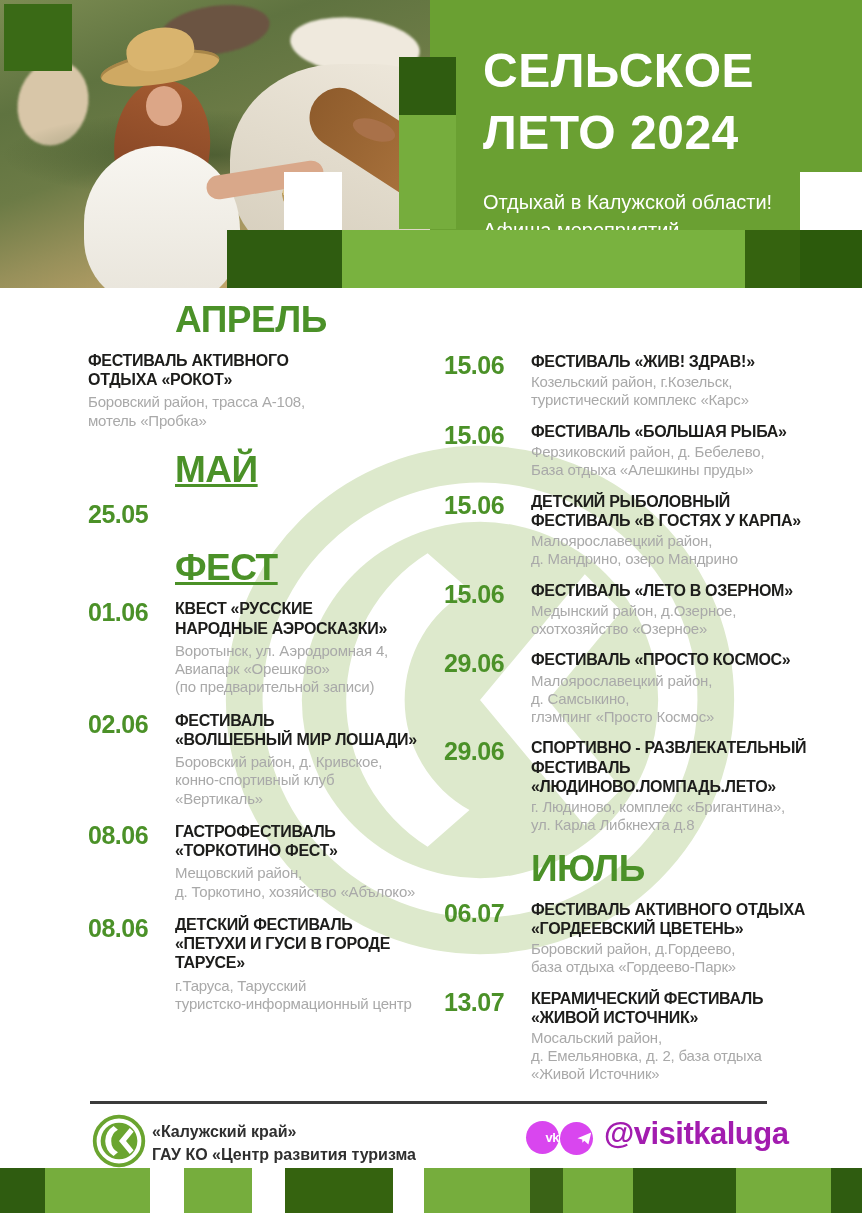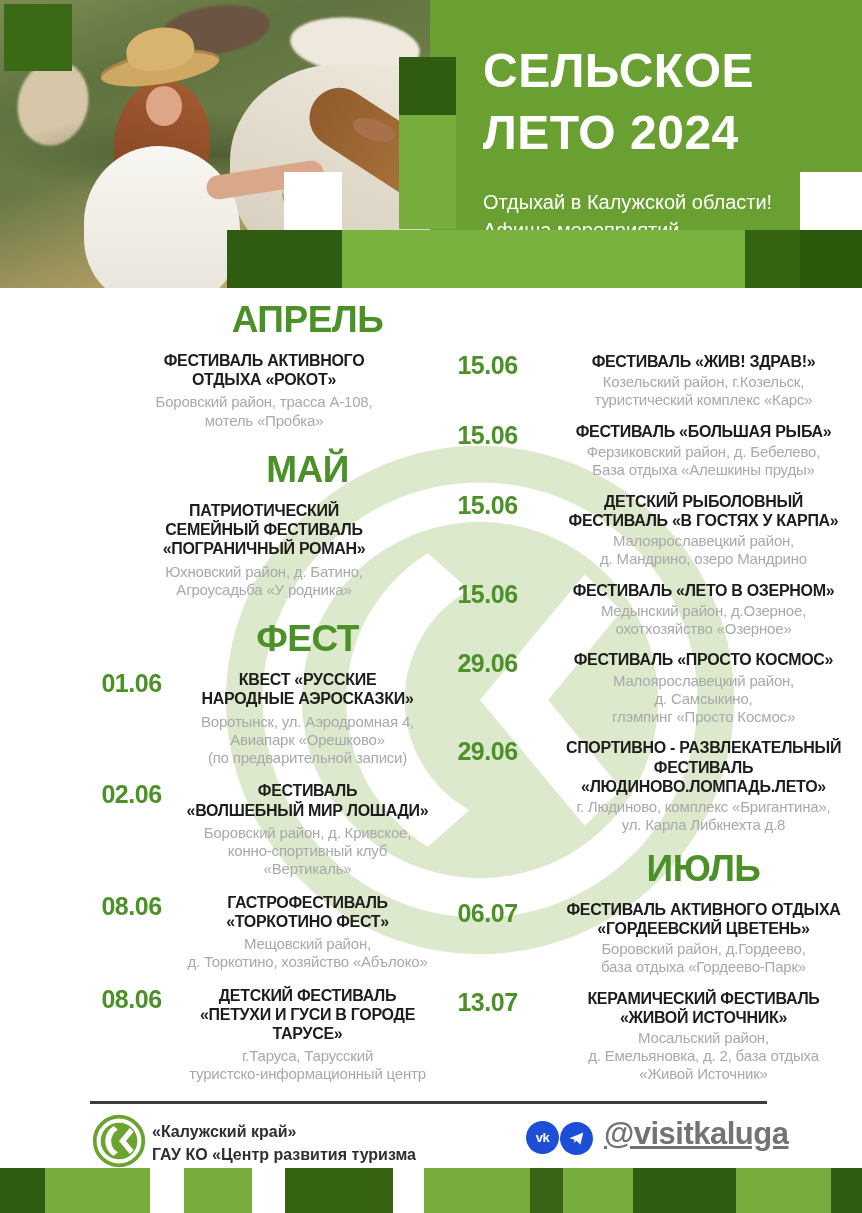--- a/index.html
+++ b/index.html
@@ -27,41 +27,41 @@
   .goat-horn{position:absolute;left:384px;top:80px;width:48px;height:48px;border:7px solid #5f4226;border-color:transparent #5f4226 transparent transparent;border-radius:50%;transform:rotate(-35deg);}
   .goat-ear{position:absolute;left:352px;top:120px;width:44px;height:20px;background:#a9714933;background:#a97149;border-radius:50%;transform:rotate(18deg);}
 
   .header-block{position:absolute;left:430px;top:0;width:432px;height:288px;background:#6aa032;color:#ffffff;}
   .header-inner{padding:40px 0 0 53px;}
   .title-line{font-size:48px;line-height:62px;font-weight:800;letter-spacing:0.5px;}
   .subtitle{margin-top:24px;font-size:20px;line-height:28px;font-weight:400;}
   .sq{position:absolute;}
   
   .watermark{position:absolute;left:218px;top:438px;width:524px;height:524px;z-index:0;}
-  .col{position:absolute;z-index:1;text-align:center;}
+  .col{position:absolute;z-index:1;}
   .col-left{left:88px;top:298px;width:352px;}
   .col-right{left:444px;top:352px;width:432px;}
   .month-h{font-size:37px;line-height:43px;font-weight:800;color:#4b9128;margin:0 0 10px 87px;letter-spacing:-0.5px;}
-  .month-h.mt{margin-top:18px;}
+  .month-h.mt{margin-top:18px;text-decoration:underline;}
   .event{display:flex;margin-bottom:14px;}
   .col-right .event{margin-bottom:12px;}
   .edate{flex:0 0 87px;font-size:25px;font-weight:800;color:#4b9128;line-height:1.1;letter-spacing:-0.5px;}
   .ebody{flex:1;}
   .etitle{font-size:16px;font-weight:800;color:#1d1d1b;line-height:1.2;letter-spacing:-0.3px;}
   .eloc{font-size:15px;color:#a9a9a9;line-height:1.22;margin-top:4px;letter-spacing:-0.2px;}
   .col-right .eloc{margin-top:2px;}
   
   .divider{position:absolute;left:90px;top:1101px;width:677px;height:3px;background:#3b3b3b;}
   .f-logo{position:absolute;left:92px;top:1114px;width:54px;height:54px;}
   .f-org{position:absolute;left:152px;top:1120px;font-size:16px;font-weight:700;color:#2f2f2f;line-height:1.45;}
-  .s-icon{position:absolute;width:33px;height:33px;border-radius:50%;background:#1d4ed8;display:flex;align-items:center;justify-content:center;}
+  .s-icon{position:absolute;width:33px;height:33px;border-radius:50%;background:#d946ef;display:flex;align-items:center;justify-content:flex-end;}
   .vk{left:526px;top:1121px;}
   .tg{left:560px;top:1122px;}
   .vk span{color:#fff;font-weight:800;font-size:13px;letter-spacing:-0.5px;}
-  .handle{position:absolute;left:604px;top:1116px;font-size:31px;font-weight:800;color:#737373;letter-spacing:-0.5px;text-decoration:underline;}
+  .handle{position:absolute;left:604px;top:1116px;font-size:31px;font-weight:800;color:#a21caf;letter-spacing:-0.5px;}
   .bottom-strip{position:absolute;left:0;top:1168px;width:862px;height:45px;}
   .bottom-strip div{position:absolute;top:0;height:45px;}
 </style>
 </head>
 <body>
 
 <div class="page">
 
   <div class="hero">
     <div class="blob g-goat1"></div>
@@ -113,24 +113,21 @@
   <div class="col col-left" id="col-left">
       <div class="month-h">АПРЕЛЬ</div>
       <div class="event">
         <div class="ebody">
           <div class="etitle">ФЕСТИВАЛЬ АКТИВНОГО<br>ОТДЫХА «РОКОТ»</div>
           <div class="eloc">Боровский район, трасса А-108,<br>мотель «Пробка»</div>
         </div>
       </div>
       <div class="month-h mt">МАЙ</div>
       <div class="event">
-        <div class="ebody">
-          <div class="etitle">ПАТРИОТИЧЕСКИЙ<br>СЕМЕЙНЫЙ ФЕСТИВАЛЬ<br>«ПОГРАНИЧНЫЙ РОМАН»</div>
-          <div class="eloc">Юхновский район, д. Батино,<br>Агроусадьба «У родника»</div>
-        </div>
+        <div class="edate">25.05</div>
       </div>
       <div class="month-h mt">ФЕСТ</div>
       <div class="event">
         <div class="edate">01.06</div>
         <div class="ebody">
           <div class="etitle">КВЕСТ «РУССКИЕ<br>НАРОДНЫЕ АЭРОСКАЗКИ»</div>
           <div class="eloc">Воротынск, ул. Аэродромная 4,<br>Авиапарк «Орешково»<br>(по предварительной записи)</div>
         </div>
       </div>
       <div class="event">

